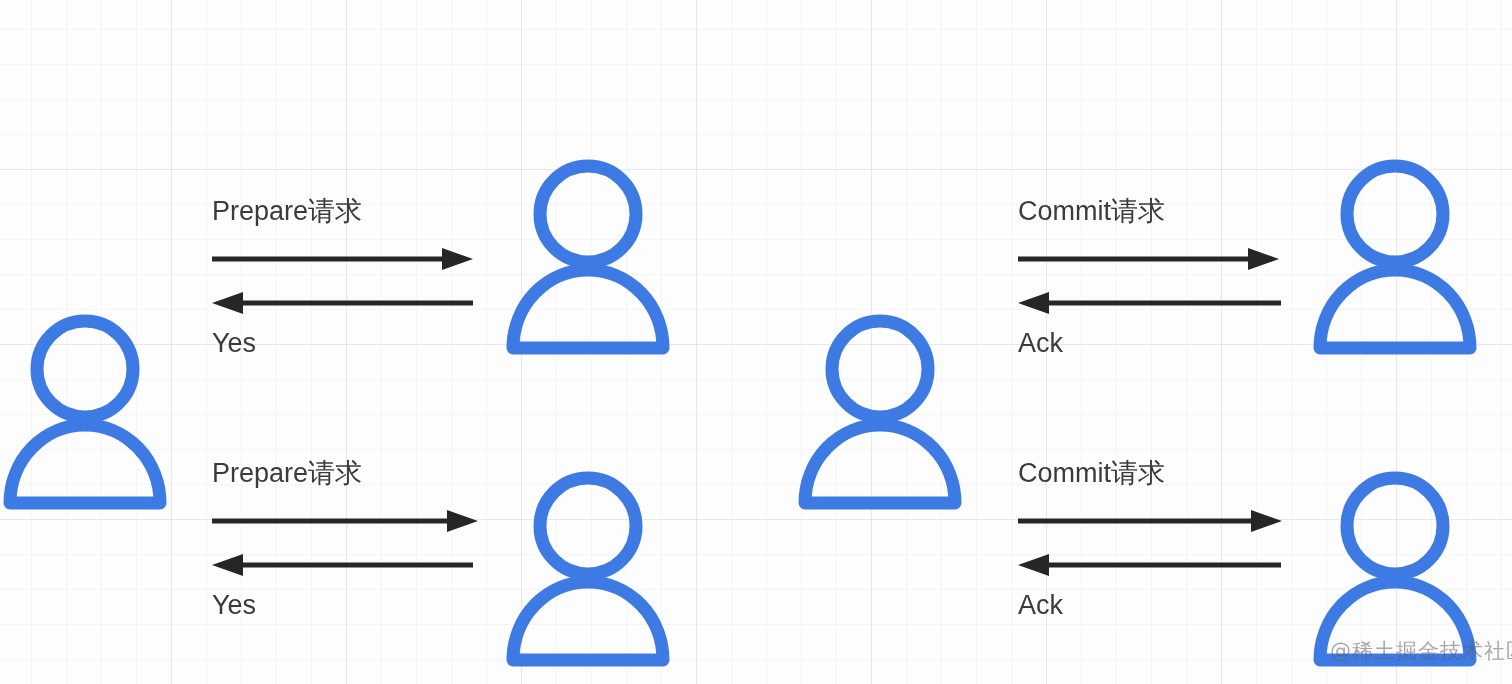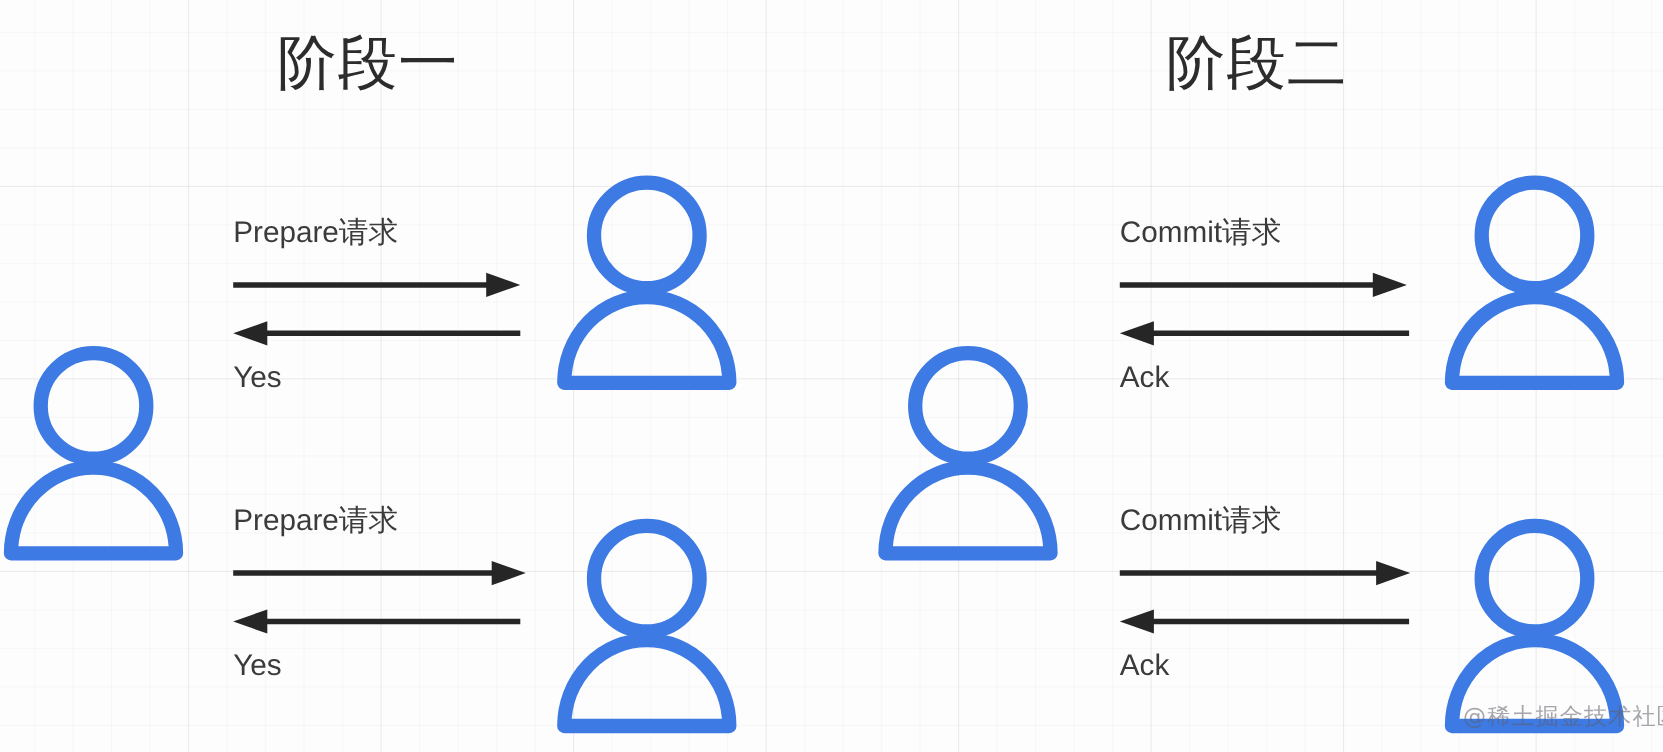--- a/index.html
+++ b/index.html
@@ -59,23 +59,21 @@
     white-space: nowrap;
     letter-spacing: 1px;
     font-family: "DejaVu Sans", sans-serif;
   }
 </style>
 </head>
 <body>
 
 <div id="canvas">
 
-  <div class="stage-title" style="left:252px; top:30px;">阶段一</div>
 
-  <div class="stage-title" style="left:1060px; top:30px;">阶段二</div>
 
   <div class="person" style="left:-10px; top:311px;">
     <svg width="190" height="200" viewBox="0 0 190 200" aria-hidden="true">
       <circle cx="95" cy="58" r="48" fill="none" stroke="#3d7ae4" stroke-width="13"></circle>
       <path d="M20 192 a75 78 0 0 1 150 0 z" fill="none" stroke="#3d7ae4" stroke-width="13" stroke-linejoin="round"></path>
     </svg>
   </div>
 
   <div class="person" style="left:493px; top:156px;">
     <svg width="190" height="200" viewBox="0 0 190 200" aria-hidden="true">

